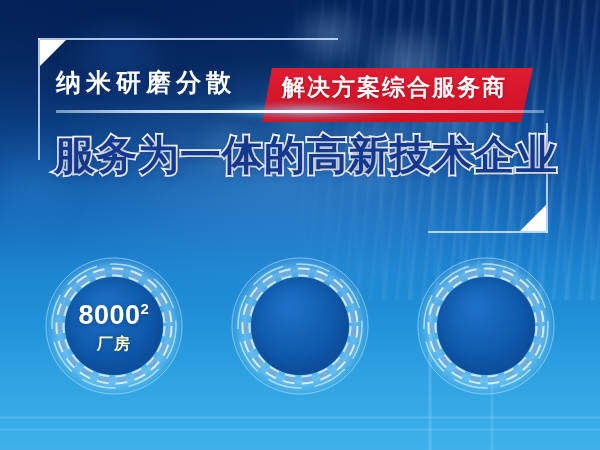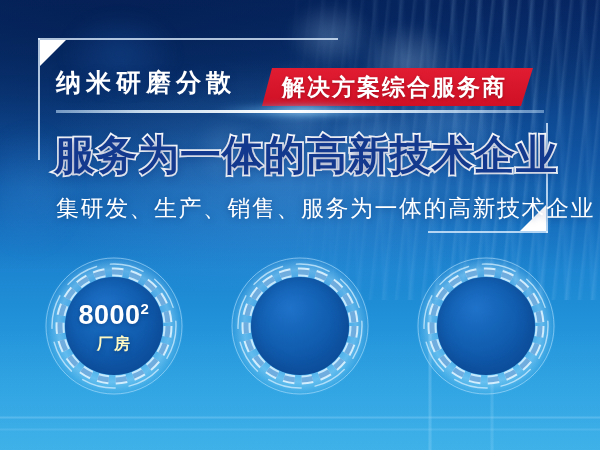--- a/index.html
+++ b/index.html
@@ -139,21 +139,21 @@
     font-weight: bold;
     color: #ffffff;
     letter-spacing: 5px;
     text-shadow: 0 1px 6px rgba(10,40,100,0.55);
     white-space: nowrap;
   }
   .ribbon {
     position: absolute;
     left: 262px; top: 68px;
     height: 38px;
-    padding: 0 26px 0 20px;
+    padding: 0 26px 16px 20px;
     display: flex;
     align-items: center;
     background: linear-gradient(180deg, #e01c31 0%, #cf1025 100%);
     clip-path: polygon(10px 0, 100% 0, calc(100% - 12px) 100%, 0 100%);
     box-shadow: 0 2px 10px rgba(120,0,15,0.35);
   }
   .ribbon-text {
     font-size: 23px;
     font-weight: bold;
     color: #ffffff;
@@ -295,21 +295,20 @@
 
   <div class="ribbon">
     <span class="ribbon-text">解决方案综合服务商</span>
   </div>
 
   <div class="divider-glow"></div>
   <div class="divider"></div>
 
   <div class="headline">服务为一体的高新技术企业</div>
 
-  <div class="subtitle">集研发、生产、销售、服务为一体的高新技术企业</div>
 
   <div class="badges">
 
     <div class="badge">
       <svg class="badge-ring" viewBox="0 0 148 148">
         <defs>
           <radialGradient id="rg1" cx="50%" cy="50%" r="50%">
             <stop offset="55%" stop-color="#8fd6ff" stop-opacity="0"></stop>
             <stop offset="80%" stop-color="#a9e2ff" stop-opacity="0.45"></stop>
             <stop offset="100%" stop-color="#a9e2ff" stop-opacity="0"></stop>

